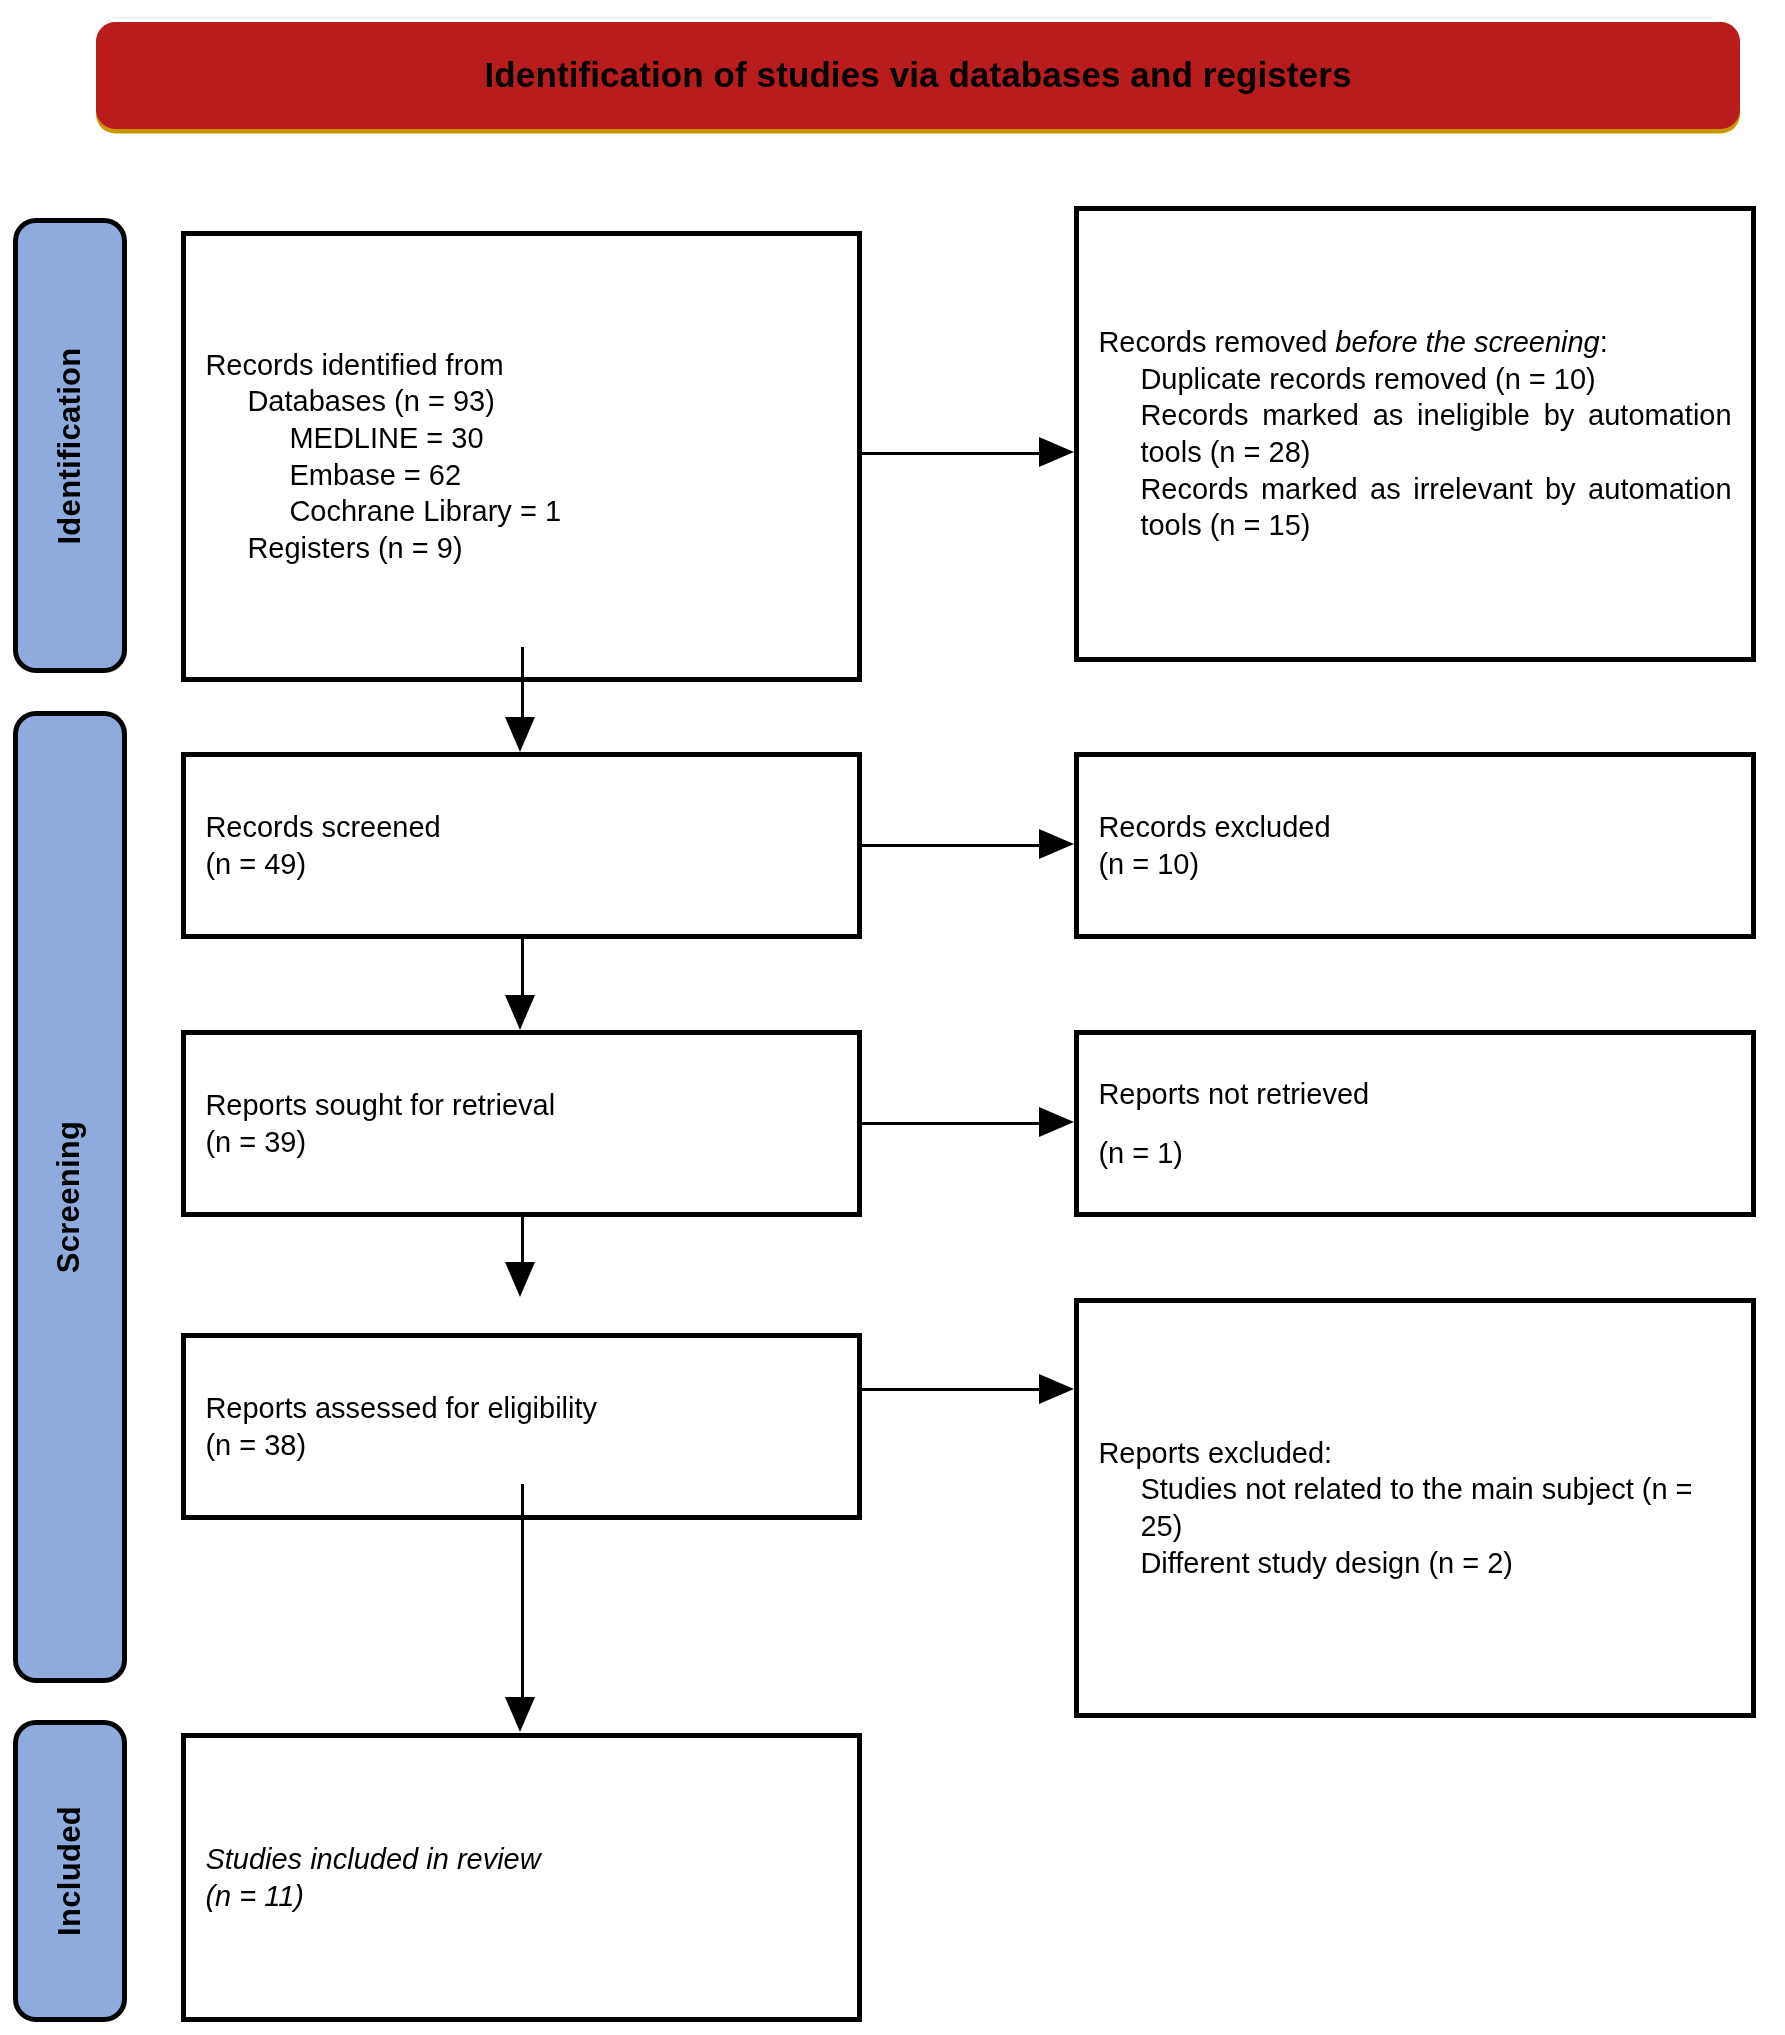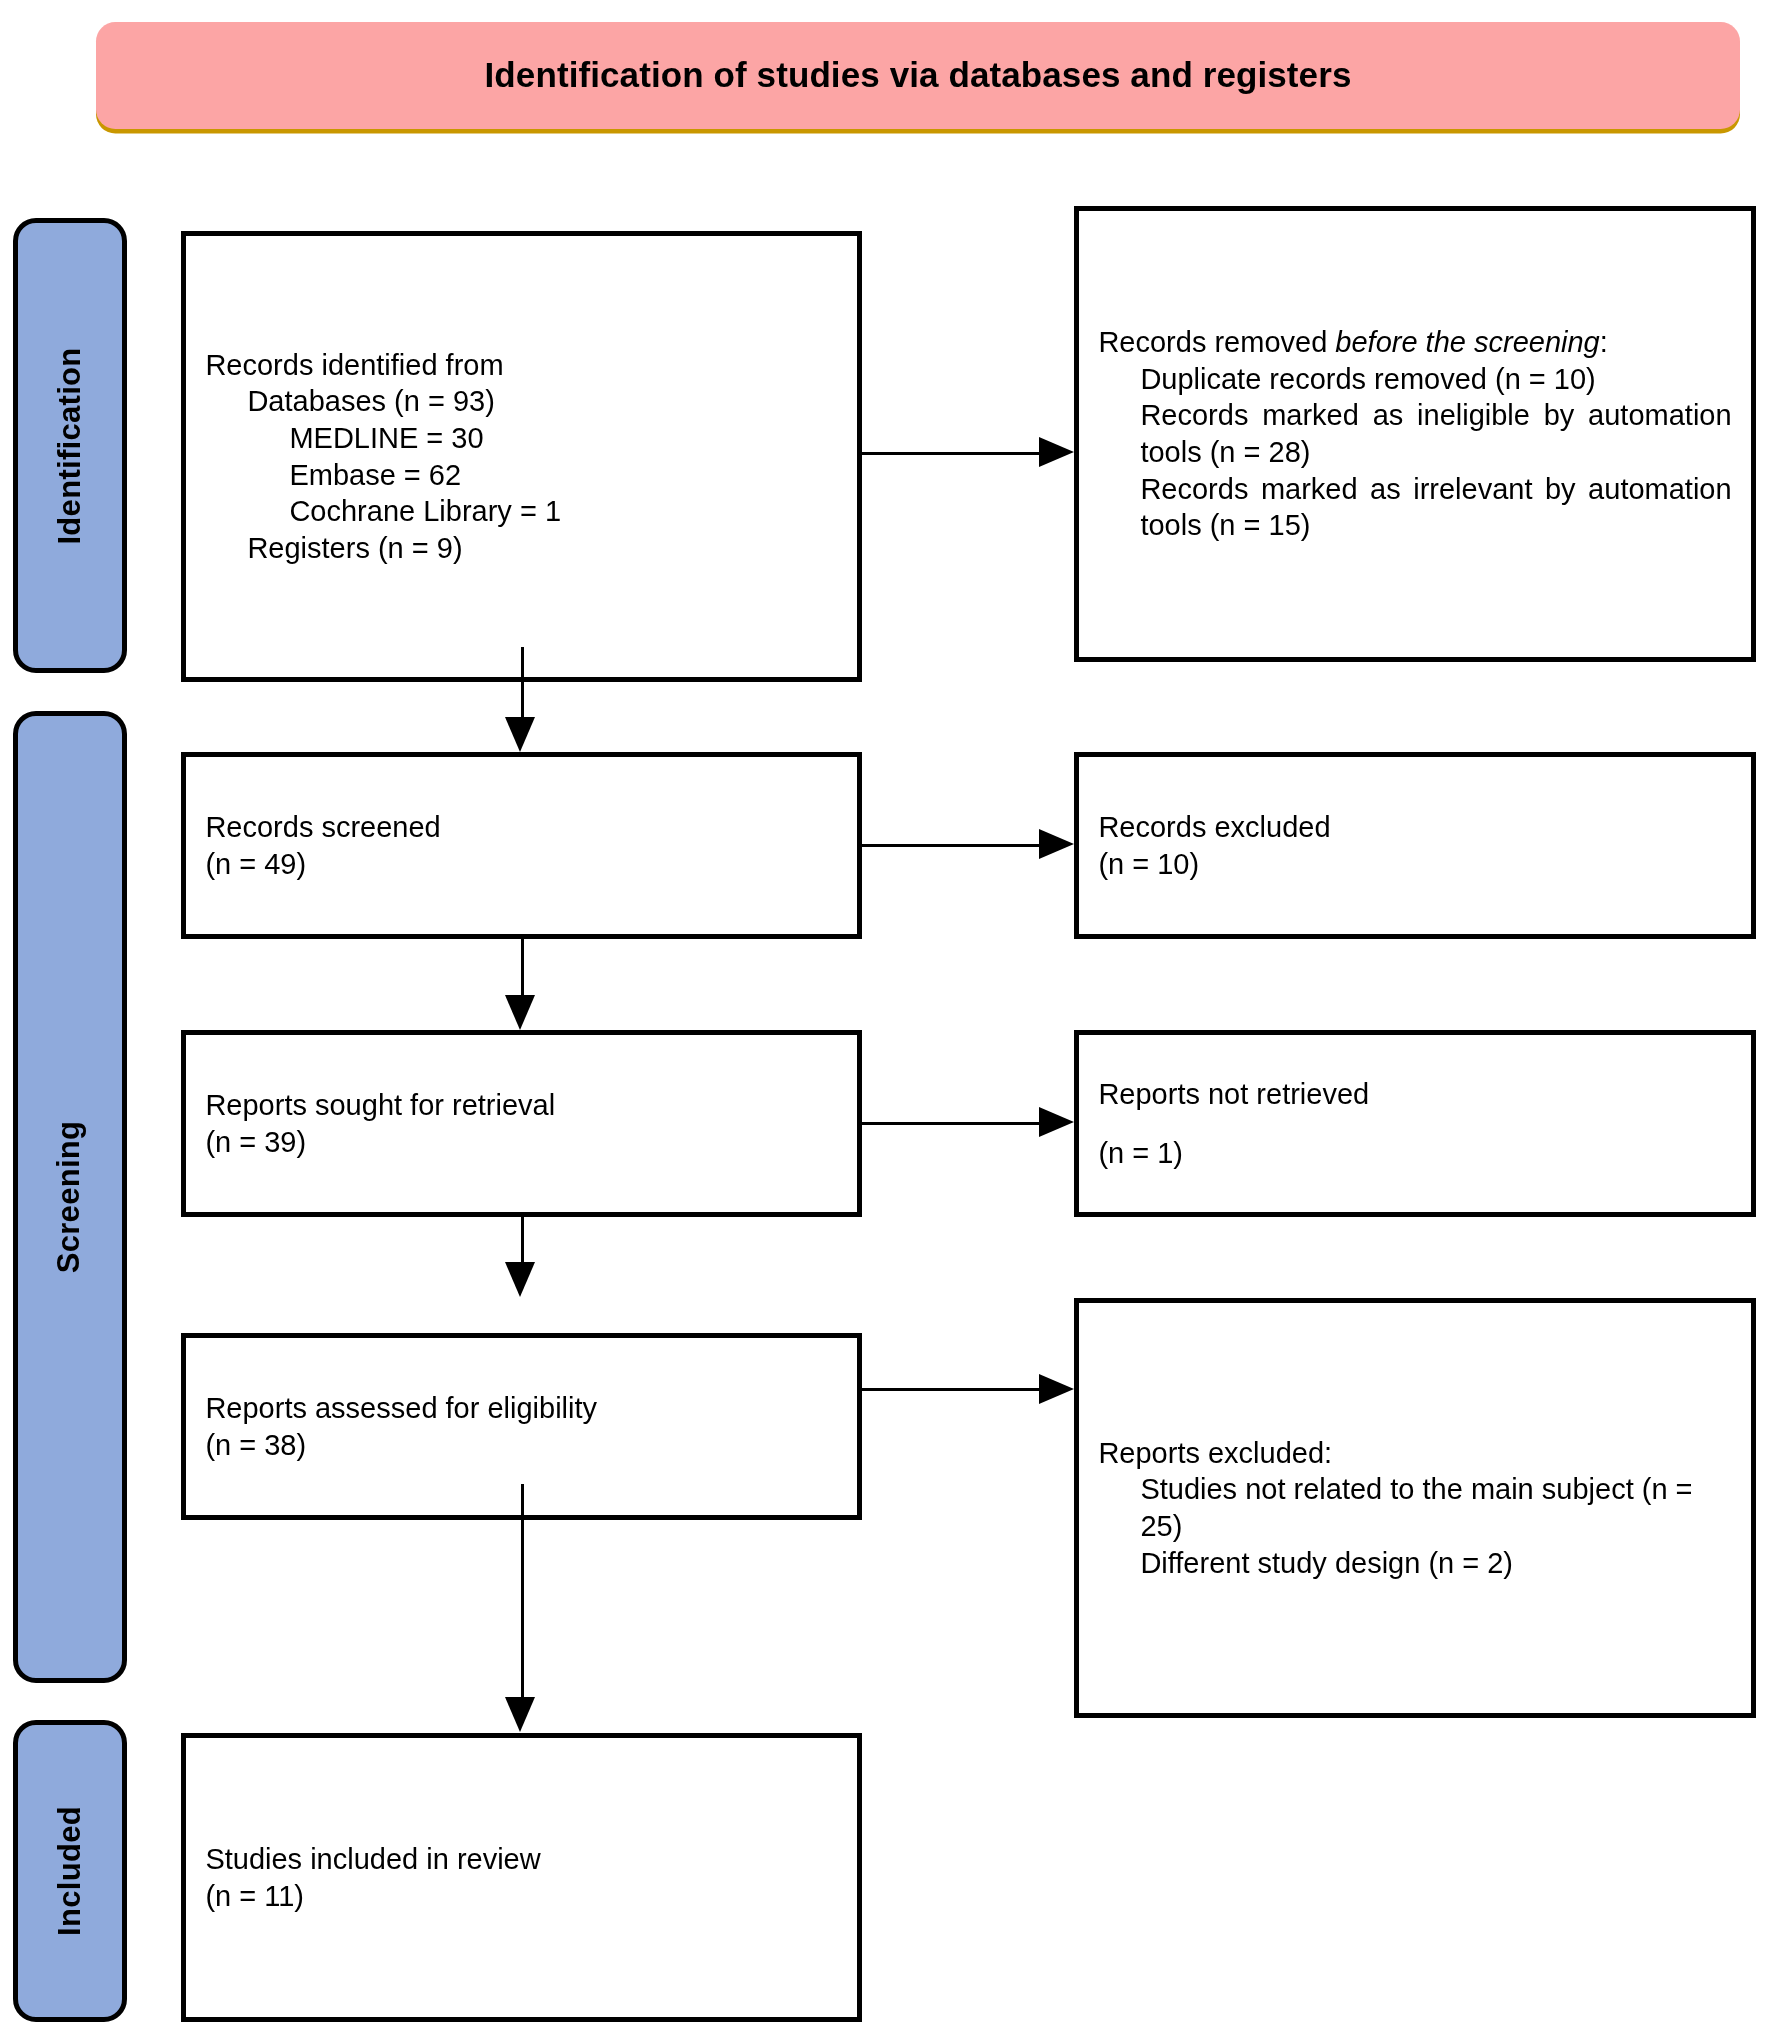--- a/index.html
+++ b/index.html
@@ -18,21 +18,21 @@
     overflow: hidden;
   }
 
   
   .banner {
     position: absolute;
     left: 96px;
     top: 21.6px;
     width: 1644px;
     height: 107px;
-    background: #fca5a5;
+    background: #b91c1c;
     border-radius: 19.4px;
     box-shadow: 0 4.6px 0 0 #c99700;
     display: flex;
     align-items: center;
     justify-content: center;
     box-sizing: border-box;
   }
   .banner-title {
     font-size: 35px;
     font-weight: bold;
@@ -86,21 +86,21 @@
   .ind1 { padding-left: 42px; text-indent: 0; }
   .hang1 { padding-left: 42px; }
   .ind2 { padding-left: 84px; }
   .ital { font-style: italic; }
 
   
   #box-identified   { left: 181px; top: 231px;  width: 681px; height: 451px; }
   #box-screened     { left: 181px; top: 752px; width: 681px; height: 187px; }
   #box-sought       { left: 181px; top: 1030px; width: 681px; height: 187px; }
   #box-assessed     { left: 181px; top: 1333px; width: 681px; height: 187px; }
-  #box-included     { left: 181px; top: 1733px; width: 681px; height: 289px; }
+  #box-included     { left: 181px; top: 1733px; width: 681px; height: 289px; font-style: italic; }
 
   
   #box-removed      { left: 1074px; top: 206px;  width: 682px; height: 456px; }
   #box-rec-excluded { left: 1074px; top: 752px; width: 682px; height: 187px; }
   #box-not-retr     { left: 1074px; top: 1030px; width: 682px; height: 187px; gap: 22px; }
   #box-rep-excluded { left: 1074px; top: 1298px; width: 682px; height: 420px; }
 
   
   .vline {
     position: absolute;

